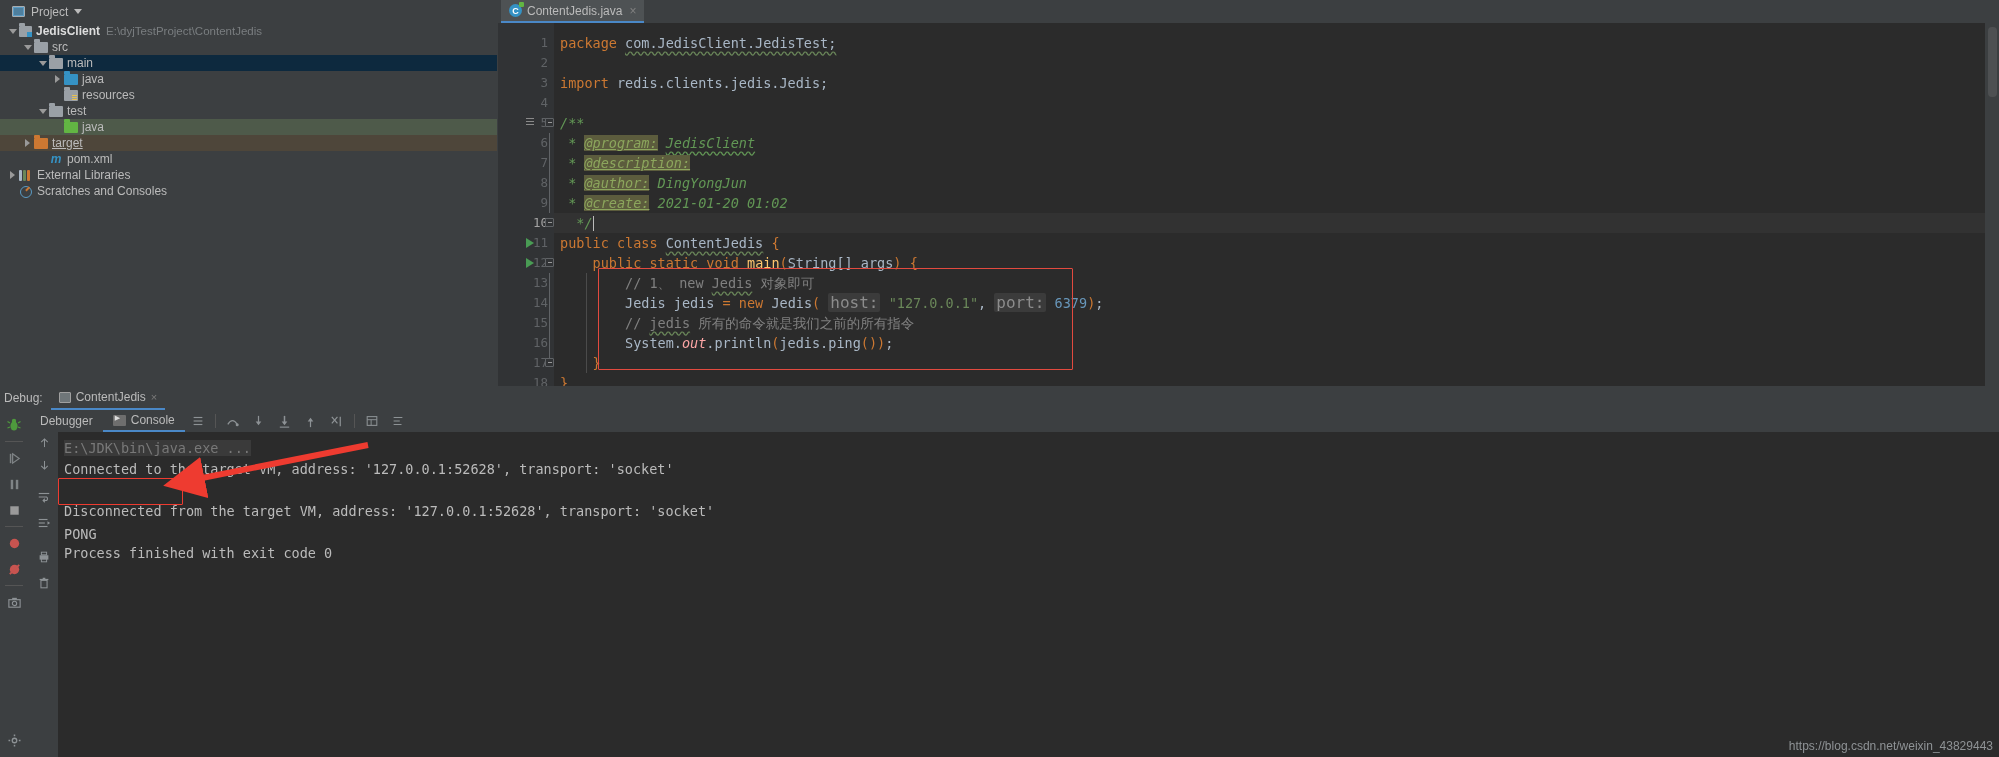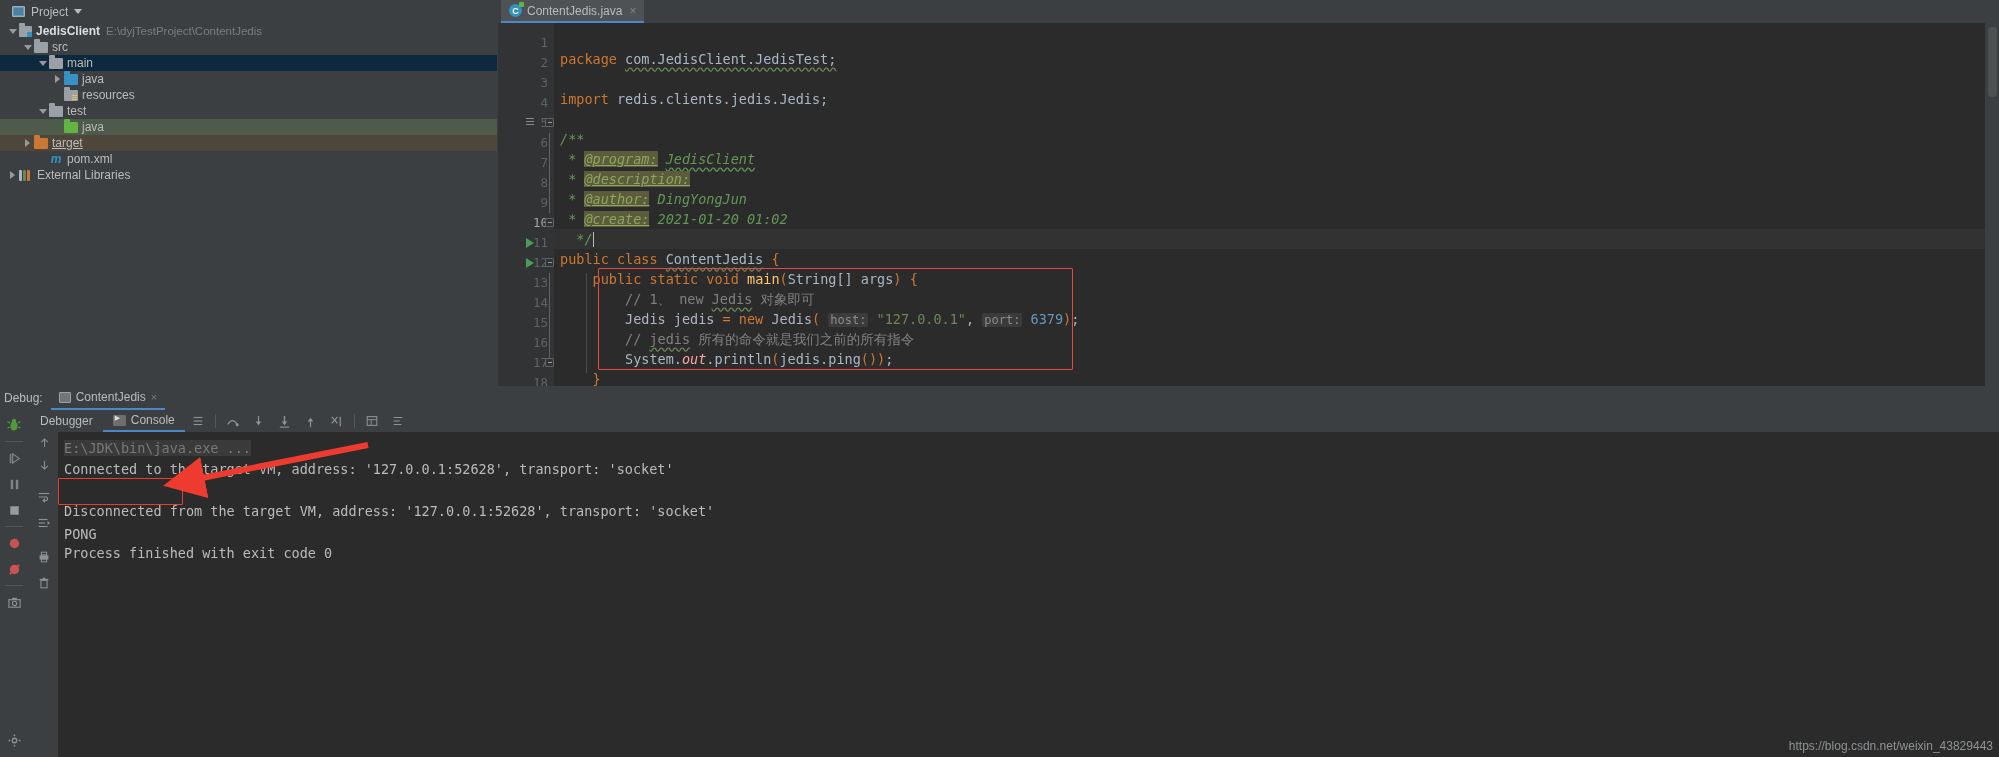--- a/index.html
+++ b/index.html
@@ -184,42 +184,42 @@
     position: absolute; left: 51px; width: 1px; background: #606366;
   }
   .bookmark-ico {
     position: absolute; left: 24px; width: 12px; height: 10px;
   }
   .bookmark-ico i {
     position: absolute; left: 4px; height: 1.3px; background: #8a8a8a;
   }
 
   #code {
-    position: absolute; left: 56px; top: 16px; width: 1445px; height: 257px;
+    position: absolute; left: 56px; top: 0; width: 1445px; height: 257px;
   }
   .cl {
     position: absolute; left: 0; white-space: pre;
     font-family: "DejaVu Sans Mono", "Liberation Mono", monospace;
     font-size: 13.5px; color: #a9b7c6; line-height: 20px;
   }
   .kw   { color: #cc7832; }
   .type { color: #a9b7c6; }
   .mth  { color: #ffc66d; }
   .str  { color: #6a8759; }
   .num  { color: #6897bb; }
   .cmt  { color: #808080; }
   .doc  { color: #629755; font-style: italic; }
   .doctag {
     color: #8ca65d; font-style: italic; text-decoration: underline;
     background: #5c5c3d;
   }
   .static-f { color: #fca5a5; font-style: italic; }
   .param-hint {
     color: #8c8c8c; background: #3b3b3b; border-radius: 2px;
-    padding: 0 2px; font-size: 12px;
+    padding: 0 2px; font-size: 16px;
   }
   .squiggle {
     text-decoration: underline; text-decoration-style: wavy;
     text-decoration-color: #6a8759; text-underline-offset: 3px;
   }
   .squiggle-g {
     text-decoration: underline; text-decoration-style: wavy;
     text-decoration-color: #629755; text-underline-offset: 3px;
   }
   .caret {
@@ -454,20 +454,26 @@
         <span style="display:inline-block;width:6px"></span>
         <span class="arrow right">
           <i></i>
         </span>
         <span class="lib-icon">
           <i></i>
           <i></i>
           <i></i>
         </span>
         <span class="node-name">External Libraries</span>
+      </div>
+      <div class="tree-row">
+        <span style="display:inline-block;width:6px"></span>
+        <span class="arrow"></span>
+        <span class="scratch-icon"></span>
+        <span class="node-name">Scratches and Consoles</span>
       </div>
     </div>
 </div>
 
 <div id="editor">
   <div id="gutter">
       <div class="ln" style="top: 12px;">1</div>
       <div class="ln" style="top: 32px;">2</div>
       <div class="ln" style="top: 52px;">3</div>
       <div class="ln" style="top: 72px;">4</div>

